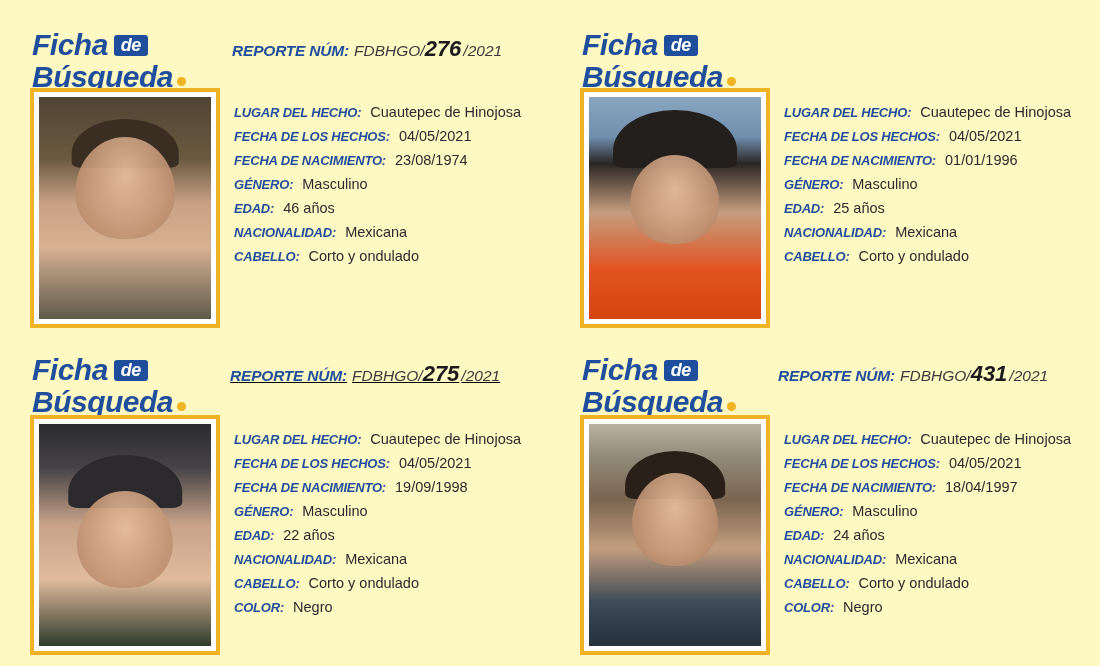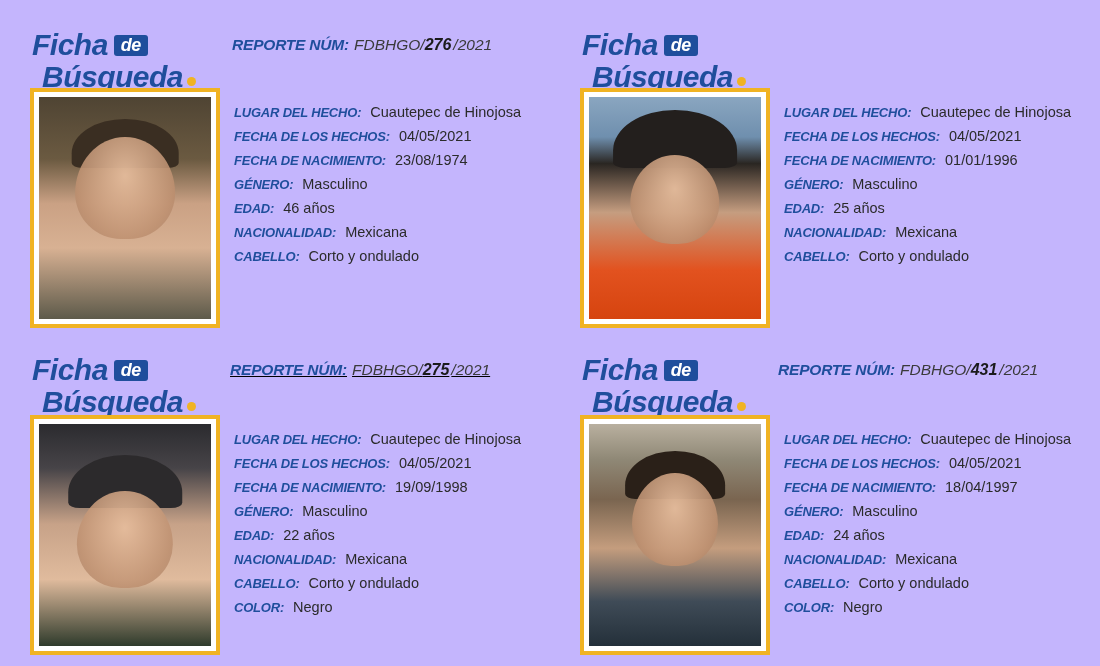--- a/index.html
+++ b/index.html
@@ -7,21 +7,21 @@
     margin: 0; padding: 0;
     width: 1100px; height: 666px;
     background: #ffffff;
     font-family: "Liberation Sans", sans-serif;
     overflow: hidden;
   }
   .page {
     position: relative;
     width: 1100px;
     height: 666px;
-    background: #c4b5fd;
+    background: #fef9c3;
   }
   .grid {
     display: grid;
     grid-template-columns: 550px 550px;
     grid-template-rows: 333px 333px;
     width: 1100px;
     height: 666px;
   }
   .card {
     position: relative;
@@ -63,21 +63,21 @@
     height: 76px;
   }
   .ficha-line1, .ficha-line2 {
     font-weight: bold;
     font-style: italic;
     color: #1f4e9c;
     letter-spacing: -0.5px;
     line-height: 1;
   }
   .ficha-line1 { font-size: 30px; }
-  .ficha-line2 { font-size: 30px; margin-top: 2px; margin-left: 10px; }
+  .ficha-line2 { font-size: 30px; margin-top: 2px; }
   .ficha-de {
     display: inline-block;
     background: #1f4e9c;
     color: #ffffff;
     font-size: 18px;
     font-style: italic;
     font-weight: bold;
     padding: 1px 7px 2px 7px;
     border-radius: 3px;
     margin-left: 6px;
@@ -112,21 +112,21 @@
   }
   .report-prefix {
     color: #3a3a3a;
     font-style: italic;
     margin-left: 5px;
   }
   .report-num {
     color: #1b1b1b;
     font-weight: bold;
     font-style: italic;
-    font-size: 16px;
+    font-size: 22px;
   }
   .report-year {
     color: #3a3a3a;
     font-style: italic;
     margin-left: 2px;
   }
 
   
   .card-body {
     position: absolute;

